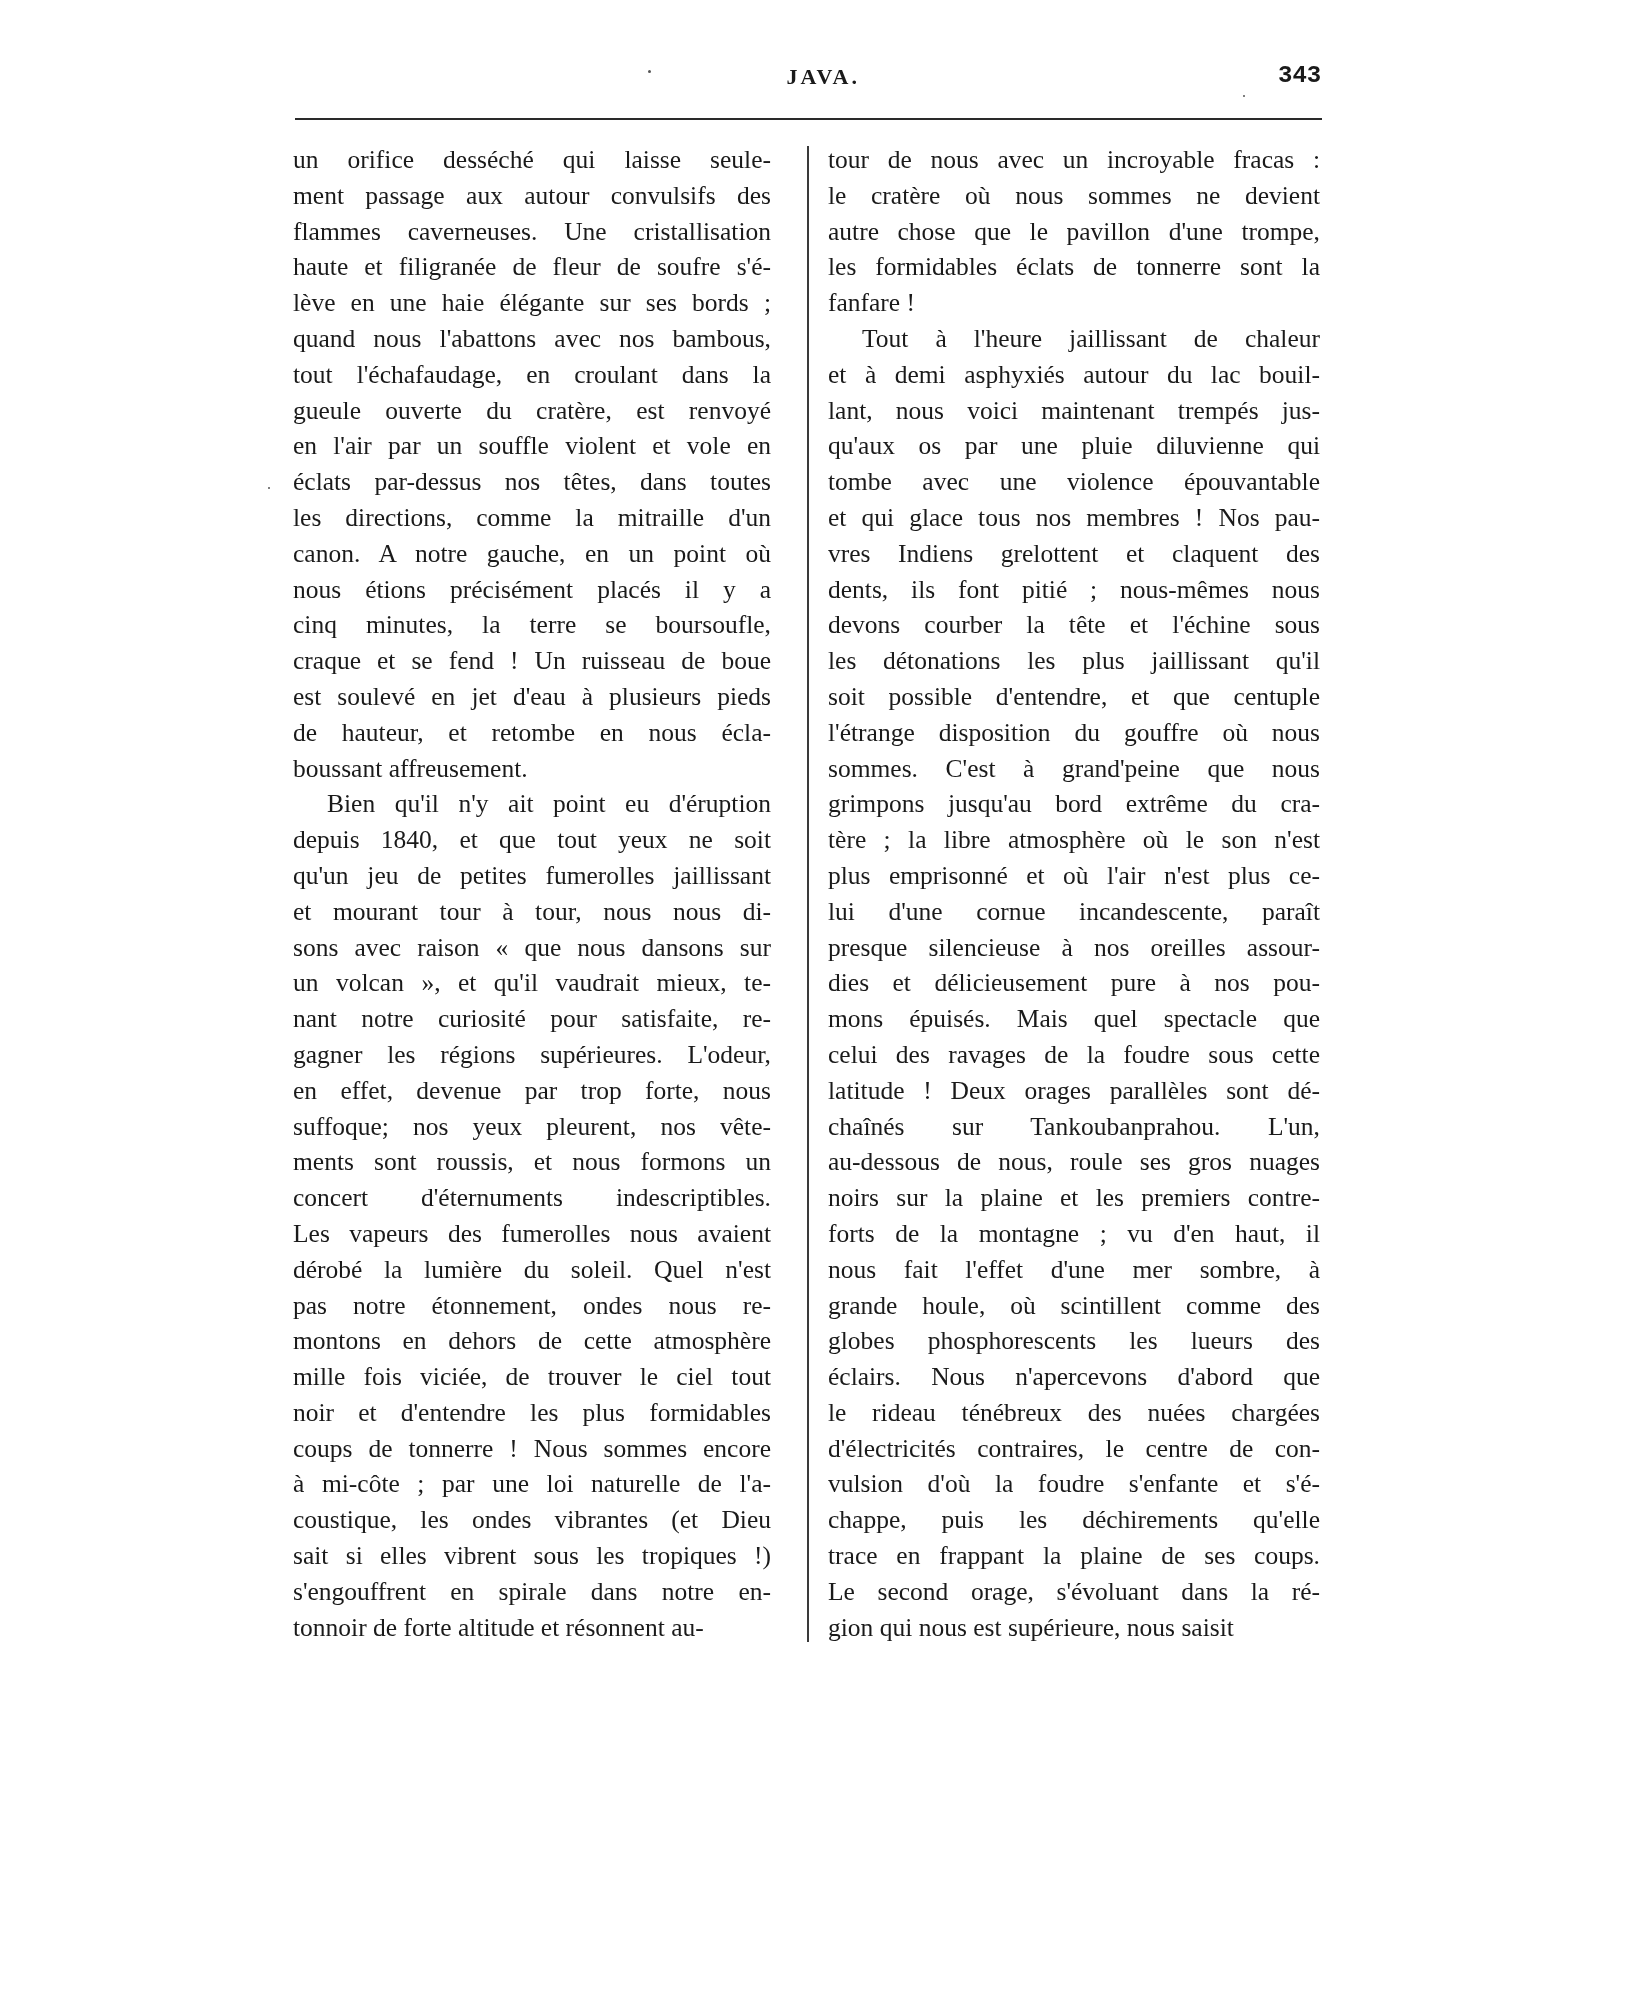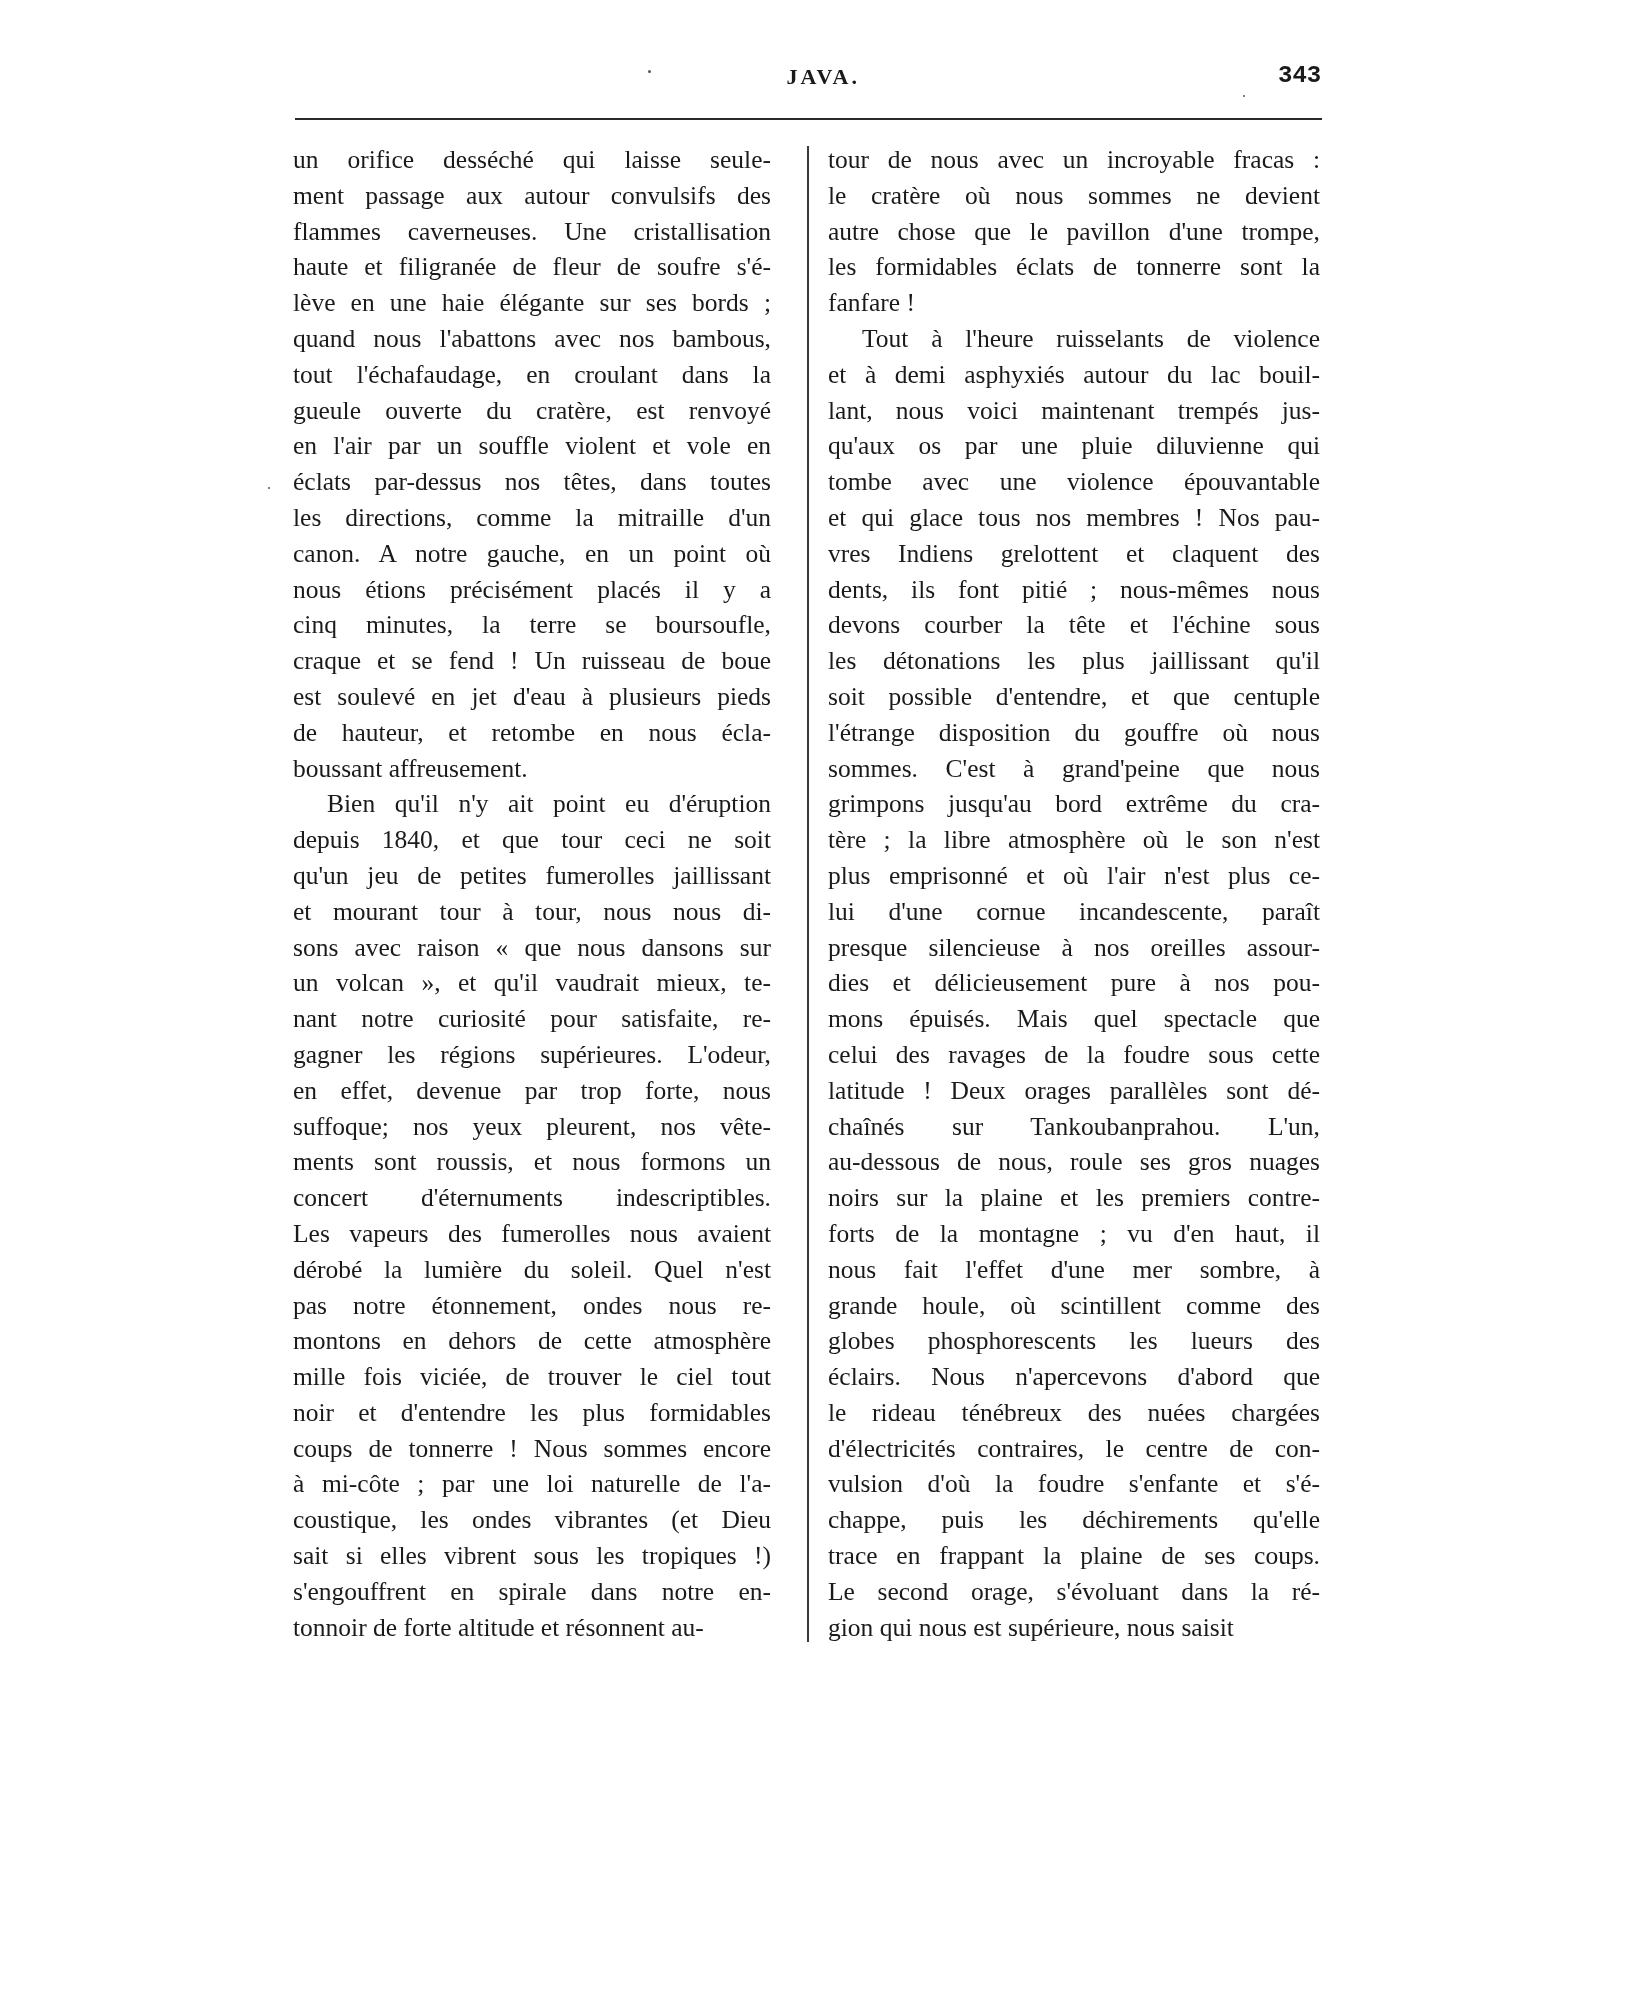--- a/index.html
+++ b/index.html
@@ -43,21 +43,21 @@
     <span class="line">éclats par-dessus nos têtes, dans toutes</span>
     <span class="line">les directions, comme la mitraille d'un</span>
     <span class="line">canon. A notre gauche, en un point où</span>
     <span class="line">nous étions précisément placés il y a</span>
     <span class="line">cinq minutes, la terre se boursoufle,</span>
     <span class="line">craque et se fend ! Un ruisseau de boue</span>
     <span class="line">est soulevé en jet d'eau à plusieurs pieds</span>
     <span class="line">de hauteur, et retombe en nous écla-</span>
     <span class="line last">boussant affreusement.</span>
     <span class="line indent">Bien qu'il n'y ait point eu d'éruption</span>
-    <span class="line">depuis 1840, et que tour ceci ne soit</span>
+    <span class="line">depuis 1840, et que tout yeux ne soit</span>
     <span class="line">qu'un jeu de petites fumerolles jaillissant</span>
     <span class="line">et mourant tour à tour, nous nous di-</span>
     <span class="line">sons avec raison « que nous dansons sur</span>
     <span class="line">un volcan », et qu'il vaudrait mieux, te-</span>
     <span class="line">nant notre curiosité pour satisfaite, re-</span>
     <span class="line">gagner les régions supérieures. L'odeur,</span>
     <span class="line">en effet, devenue par trop forte, nous</span>
     <span class="line">suffoque; nos yeux pleurent, nos vête-</span>
     <span class="line">ments sont roussis, et nous formons un</span>
     <span class="line">concert d'éternuments indescriptibles.</span>
@@ -74,21 +74,21 @@
     <span class="line">s'engouffrent en spirale dans notre en-</span>
     <span class="line last">tonnoir de forte altitude et résonnent au-</span>
   </div>
 <div class="divider"></div>
 <div class="col col-right" id="col-right">
     <span class="line">tour de nous avec un incroyable fracas :</span>
     <span class="line">le cratère où nous sommes ne devient</span>
     <span class="line">autre chose que le pavillon d'une trompe,</span>
     <span class="line">les formidables éclats de tonnerre sont la</span>
     <span class="line last">fanfare !</span>
-    <span class="line indent">Tout à l'heure ruisselants de violence</span>
+    <span class="line indent">Tout à l'heure jaillissant de chaleur</span>
     <span class="line">et à demi asphyxiés autour du lac bouil-</span>
     <span class="line">lant, nous voici maintenant trempés jus-</span>
     <span class="line">qu'aux os par une pluie diluvienne qui</span>
     <span class="line">tombe avec une violence épouvantable</span>
     <span class="line">et qui glace tous nos membres ! Nos pau-</span>
     <span class="line">vres Indiens grelottent et claquent des</span>
     <span class="line">dents, ils font pitié ; nous-mêmes nous</span>
     <span class="line">devons courber la tête et l'échine sous</span>
     <span class="line">les détonations les plus jaillissant qu'il</span>
     <span class="line">soit possible d'entendre, et que centuple</span>

